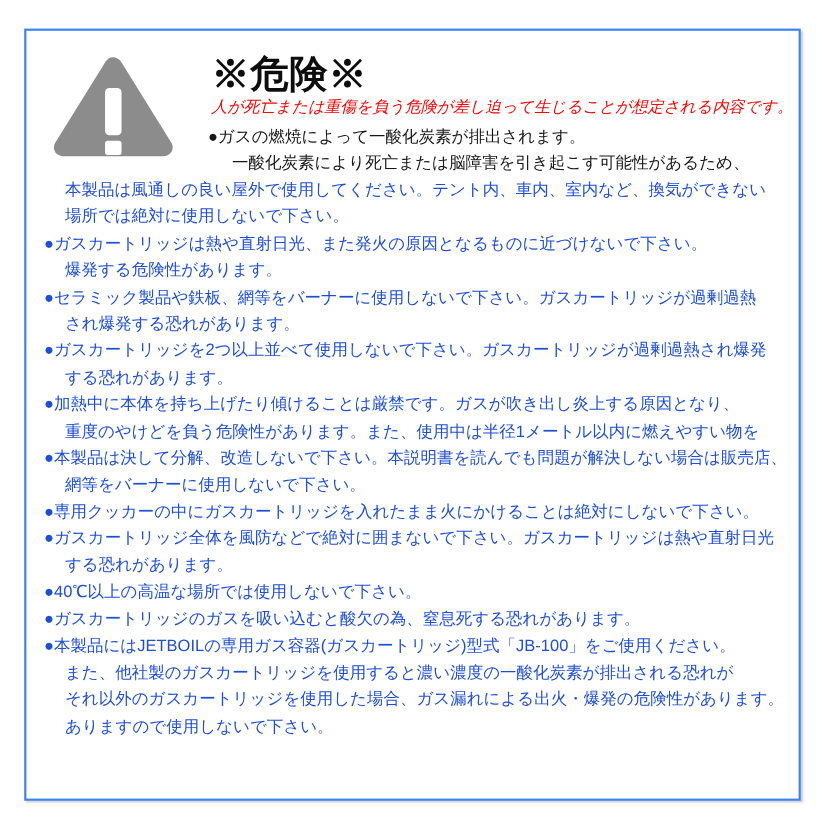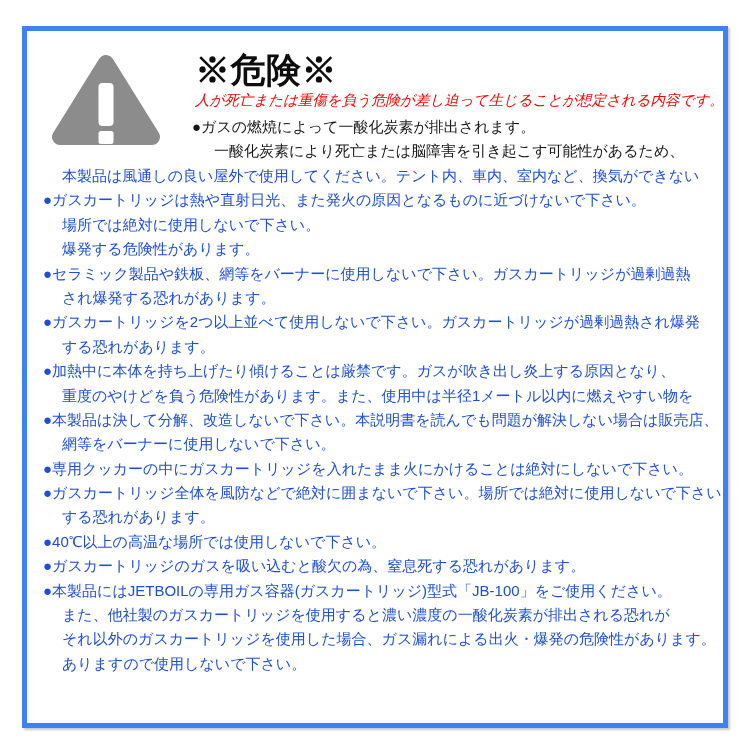--- a/index.html
+++ b/index.html
@@ -11,21 +11,21 @@
     overflow: hidden;
     font-family: "Liberation Sans", sans-serif;
   }
   .panel {
     position: absolute;
     left: 22px;
     top: 26px;
     width: 706px;
     height: 702px;
     box-sizing: border-box;
-    border: 5px solid #3b82f6;
+    border: 2px solid #3b82f6;
     background: #ffffff;
     box-shadow: 2px 2px 2px #c9c9c9;
   }
   .tri-icon {
     position: absolute;
     left: 24px;
     top: 21px;
     width: 110px;
     height: 97px;
   }
@@ -97,33 +97,33 @@
 
   <div class="danger-title">※危険※</div>
 
   <div class="danger-note">人が死亡または重傷を負う危険が差し迫って生じることが想定される内容です。</div>
 
   <div class="intro-line-1">●ガスの燃焼によって一酸化炭素が排出されます。</div>
   <div class="intro-line-2">一酸化炭素により死亡または脳障害を引き起こす可能性があるため、</div>
 
   <div class="warning-list">
     <div class="ln cont">本製品は風通しの良い屋外で使用してください。テント内、車内、室内など、換気ができない</div>
+    <div class="ln cont">場所では絶対に使用しないで下さい。</div>
     <div class="ln bullet">●ガスカートリッジは熱や直射日光、また発火の原因となるものに近づけないで下さい。</div>
-    <div class="ln cont">場所では絶対に使用しないで下さい。</div>
     <div class="ln cont">爆発する危険性があります。</div>
     <div class="ln bullet">●セラミック製品や鉄板、網等をバーナーに使用しないで下さい。ガスカートリッジが過剰過熱</div>
     <div class="ln cont">され爆発する恐れがあります。</div>
     <div class="ln bullet">●ガスカートリッジを2つ以上並べて使用しないで下さい。ガスカートリッジが過剰過熱され爆発</div>
     <div class="ln cont">する恐れがあります。</div>
     <div class="ln bullet">●加熱中に本体を持ち上げたり傾けることは厳禁です。ガスが吹き出し炎上する原因となり、</div>
     <div class="ln cont">重度のやけどを負う危険性があります。また、使用中は半径1メートル以内に燃えやすい物を</div>
     <div class="ln bullet">●本製品は決して分解、改造しないで下さい。本説明書を読んでも問題が解決しない場合は販売店、</div>
     <div class="ln cont">網等をバーナーに使用しないで下さい。</div>
     <div class="ln bullet">●専用クッカーの中にガスカートリッジを入れたまま火にかけることは絶対にしないで下さい。</div>
-    <div class="ln bullet">●ガスカートリッジ全体を風防などで絶対に囲まないで下さい。場所では絶対に使用しないで下さい</div>
+    <div class="ln bullet">●ガスカートリッジ全体を風防などで絶対に囲まないで下さい。ガスカートリッジは熱や直射日光</div>
     <div class="ln cont">する恐れがあります。</div>
     <div class="ln bullet">●40℃以上の高温な場所では使用しないで下さい。</div>
     <div class="ln bullet">●ガスカートリッジのガスを吸い込むと酸欠の為、窒息死する恐れがあります。</div>
     <div class="ln bullet">●本製品にはJETBOILの専用ガス容器(ガスカートリッジ)型式「JB-100」をご使用ください。</div>
     <div class="ln cont">また、他社製のガスカートリッジを使用すると濃い濃度の一酸化炭素が排出される恐れが</div>
     <div class="ln cont">それ以外のガスカートリッジを使用した場合、ガス漏れによる出火・爆発の危険性があります。</div>
     <div class="ln cont">ありますので使用しないで下さい。</div>
   </div>
 
 </div>

